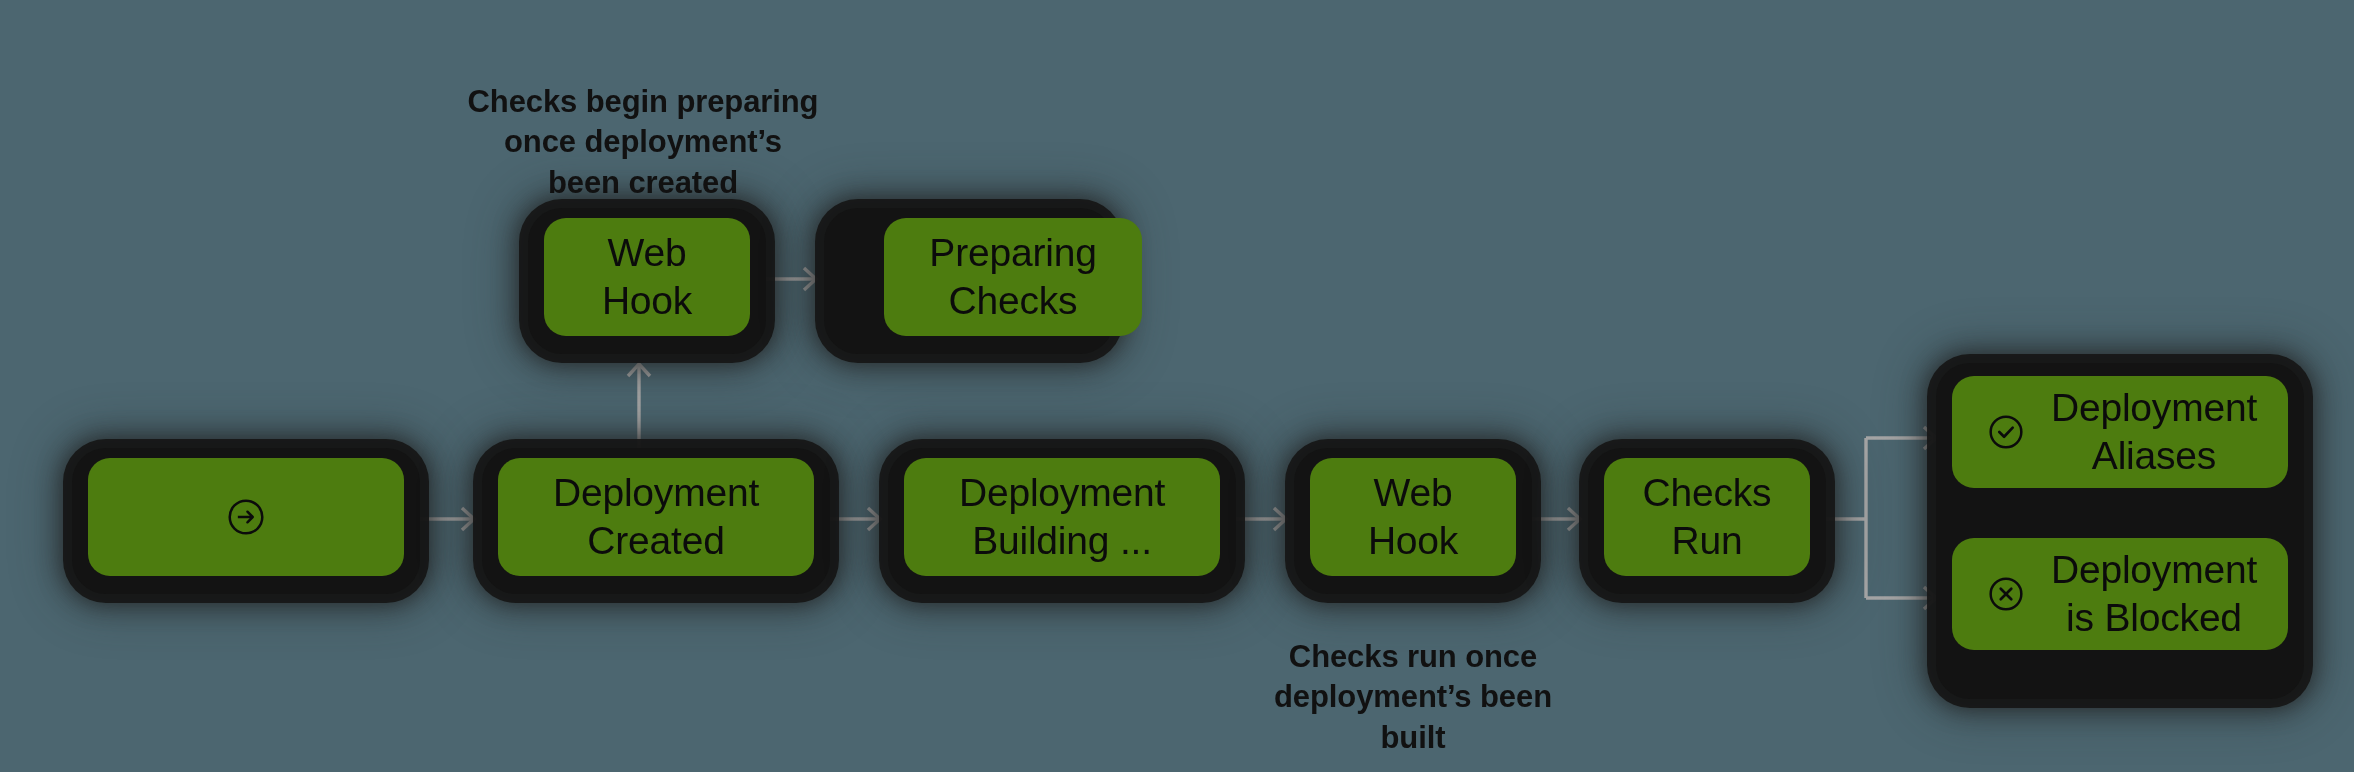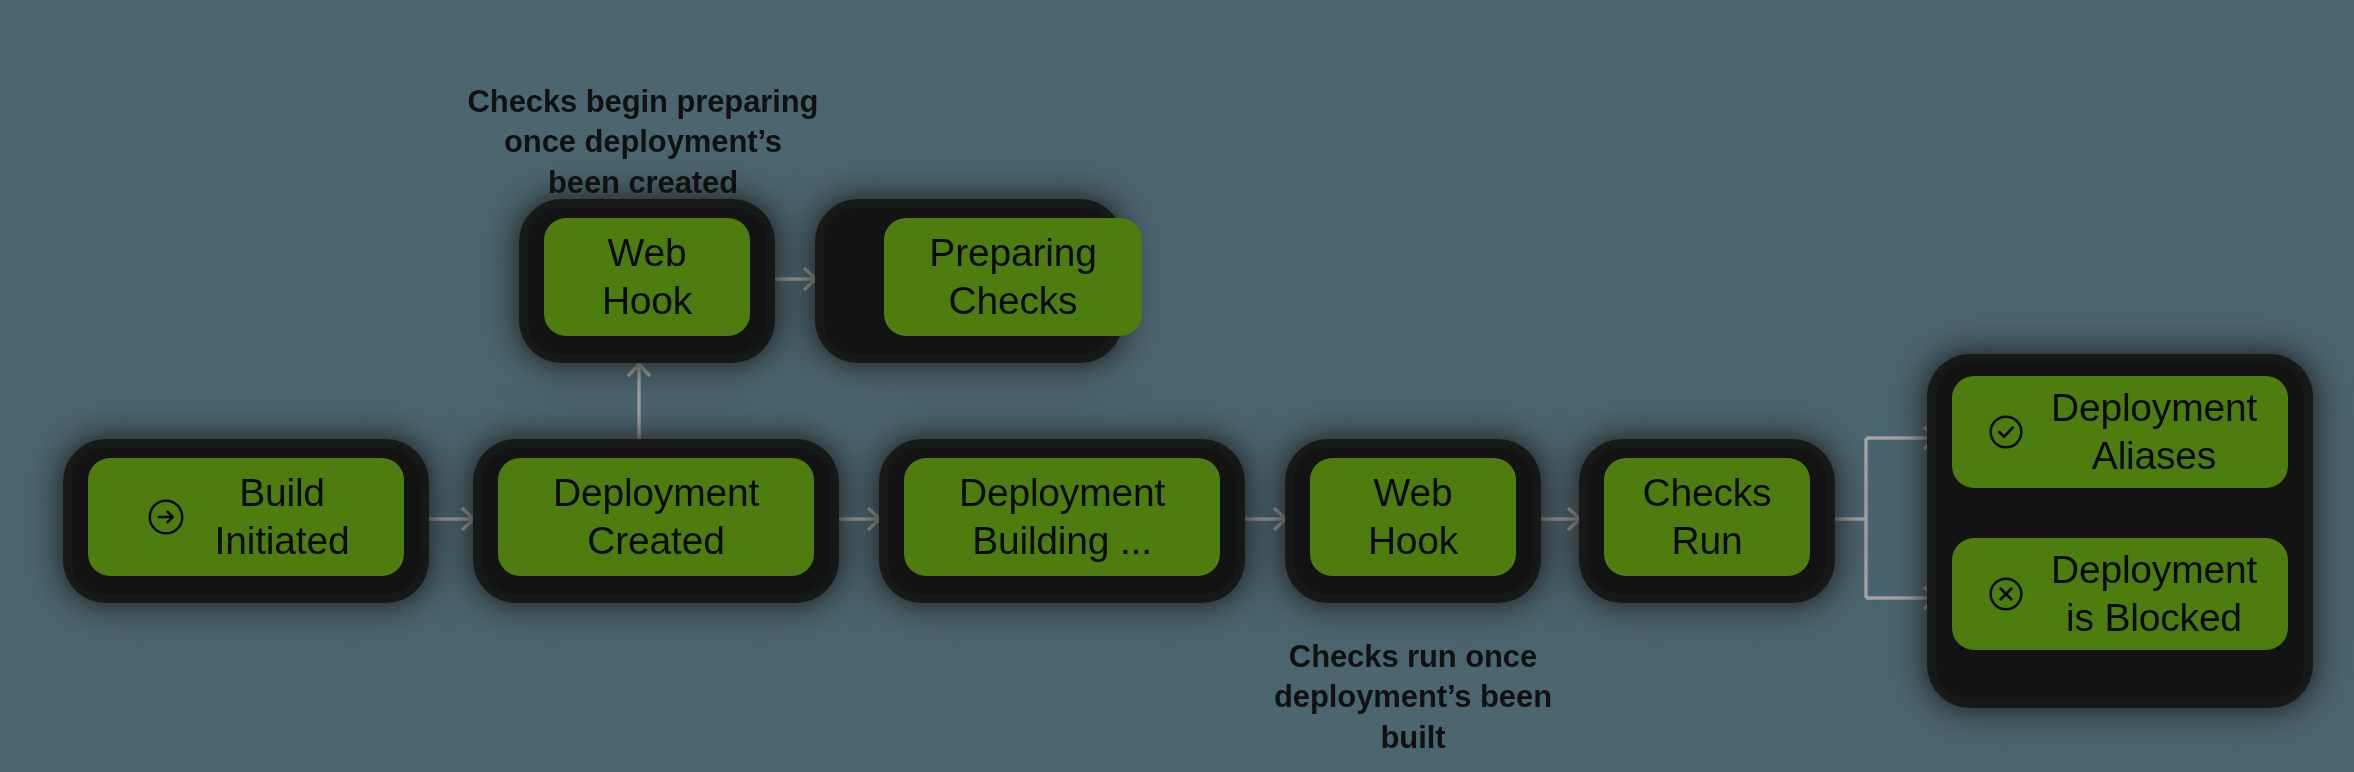--- a/index.html
+++ b/index.html
@@ -143,22 +143,20 @@
   <div class="plate" style="left:1936px; top:363px; width:368px; height:336px;"></div>
 
   <div class="node" style="left:88px; top:458px; width:316px; height:118px;">
     <span class="icon">
       <svg viewBox="0 0 48 48" aria-hidden="true">
         <circle cx="24" cy="24" r="17" fill="none" stroke="#0b0b0b" stroke-width="2.6"></circle>
         <line x1="15.5" y1="24" x2="31" y2="24" stroke="#0b0b0b" stroke-width="2.6"></line>
         <polyline points="25.5,18.5 31,24 25.5,29.5" fill="none" stroke="#0b0b0b" stroke-width="2.6" stroke-linecap="round" stroke-linejoin="round"></polyline>
       </svg>
     </span>
-    <span class="label">Build
-Initiated</span>
   </div>
 
   <div class="node" style="left:498px; top:458px; width:316px; height:118px;">
     <span class="label">Deployment
 Created</span>
   </div>
 
   <div class="node" style="left:904px; top:458px; width:316px; height:118px;">
     <span class="label">Deployment
 Building ...</span>

